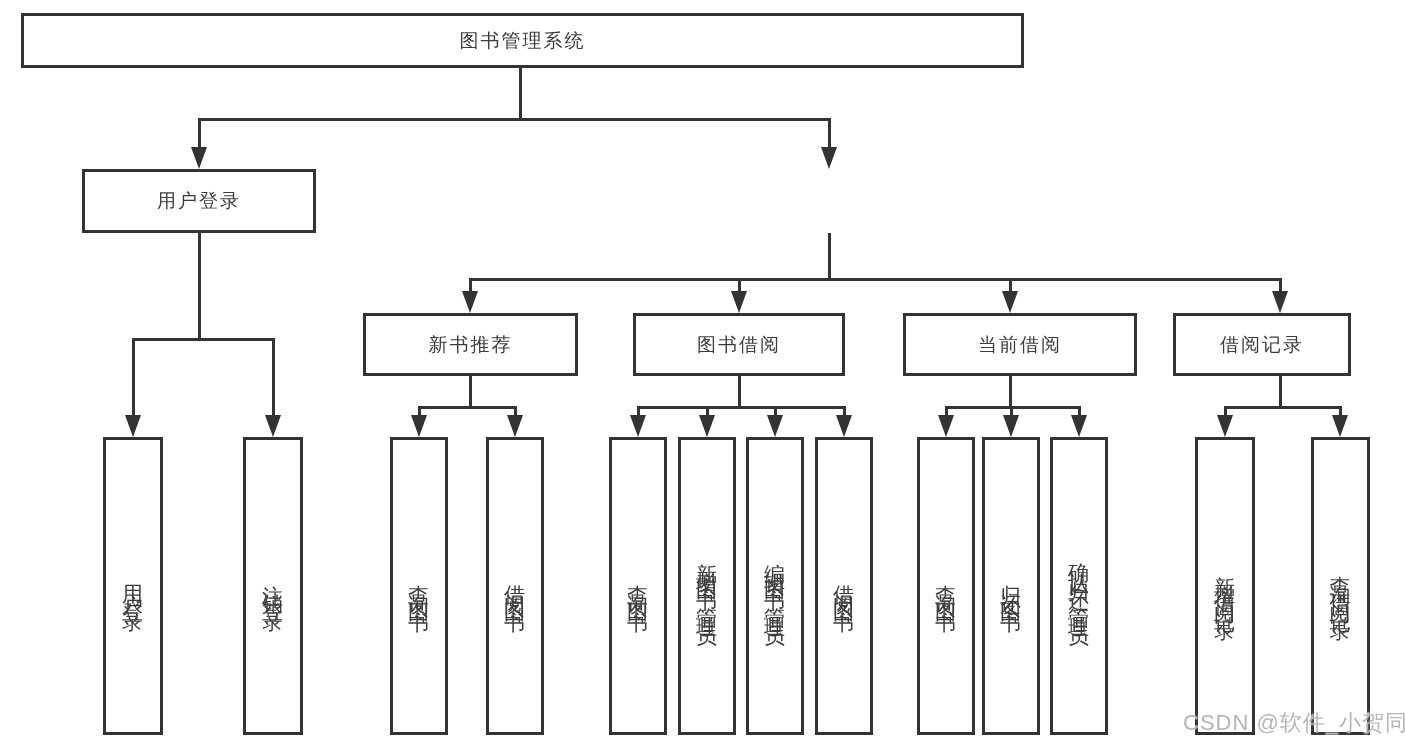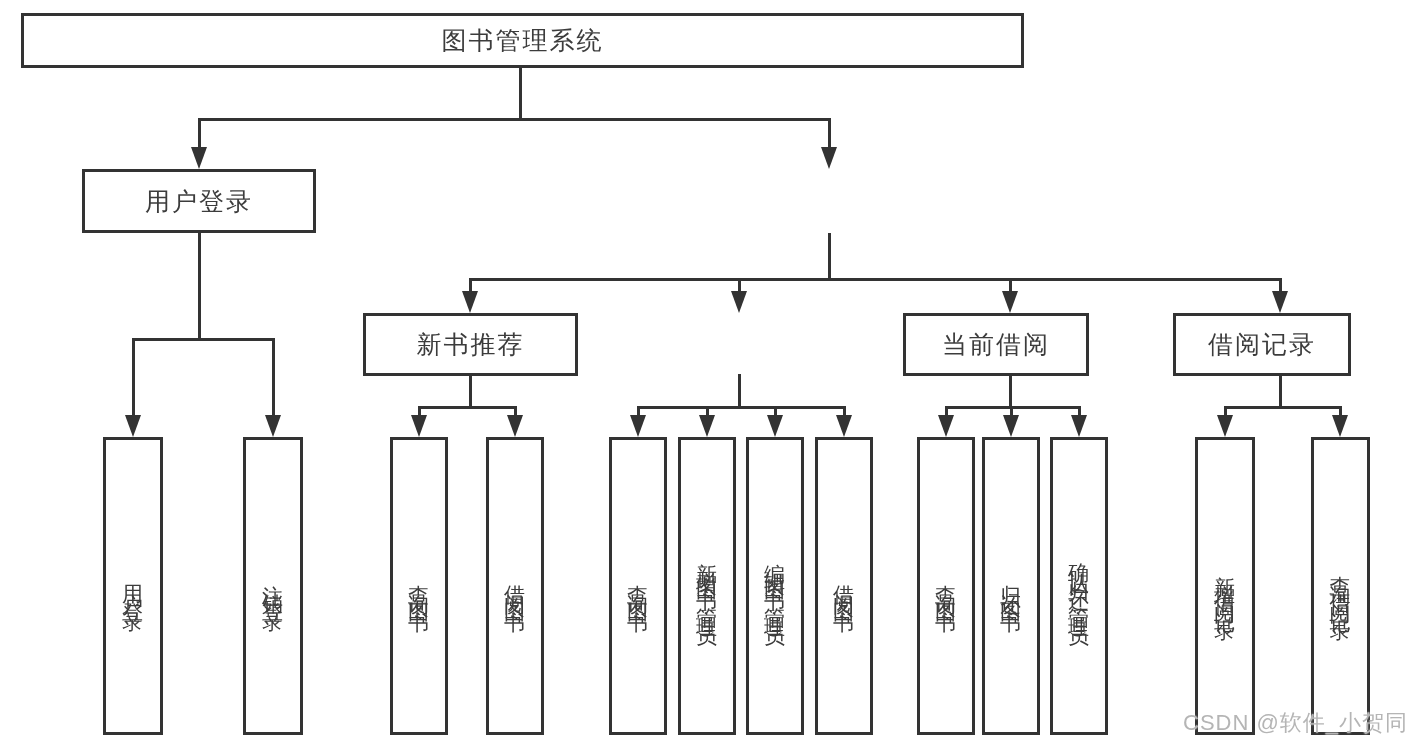--- a/index.html
+++ b/index.html
@@ -19,21 +19,21 @@
     color: var(--text);
     overflow: hidden;
   }
   .node {
     position: absolute;
     border: 3px solid var(--stroke);
     background: var(--background);
     display: flex;
     align-items: center;
     justify-content: center;
-    font-size: 25px;
+    font-size: 19px;
     letter-spacing: 2px;
     color: var(--text);
   }
   .leaf { font-size: 21px; }
   .vtext {
     writing-mode: vertical-lr;
     text-orientation: mixed;
     letter-spacing: 9px;
     line-height: 1;
     white-space: nowrap;
@@ -86,21 +86,22 @@
   <div class="vl" style="left:469px; top:278px; height:15px;"></div>
   <div class="arr" style="left:462px; top:291px;"></div>
   <div class="vl" style="left:738px; top:278px; height:15px;"></div>
   <div class="arr" style="left:731px; top:291px;"></div>
   <div class="vl" style="left:1009px; top:278px; height:15px;"></div>
   <div class="arr" style="left:1002px; top:291px;"></div>
   <div class="vl" style="left:1279px; top:278px; height:15px;"></div>
   <div class="arr" style="left:1272px; top:291px;"></div>
 
   <div class="node" style="left:363px; top:313px; width:215px; height:63px;">新书推荐</div>
-  <div class="node" style="left:903px; top:313px; width:186px; height:63px;">当前借阅</div>
+  <div class="node" style="left:633px; top:313px; width:212px; height:63px;">图书借阅</div>
+  <div class="node" style="left:903px; top:313px; width:234px; height:63px;">当前借阅</div>
   <div class="node" style="left:1173px; top:313px; width:178px; height:63px;">借阅记录</div>
 
   <div class="vl" style="left:469px; top:374px; height:34px;"></div>
   <div class="hl" style="left:418px; top:406px; width:99px;"></div>
   <div class="vl" style="left:418px; top:406px; height:11px;"></div>
   <div class="arr" style="left:411px; top:415px;"></div>
   <div class="vl" style="left:514px; top:406px; height:11px;"></div>
   <div class="arr" style="left:507px; top:415px;"></div>
 
   <div class="vl" style="left:738px; top:374px; height:34px;"></div>

